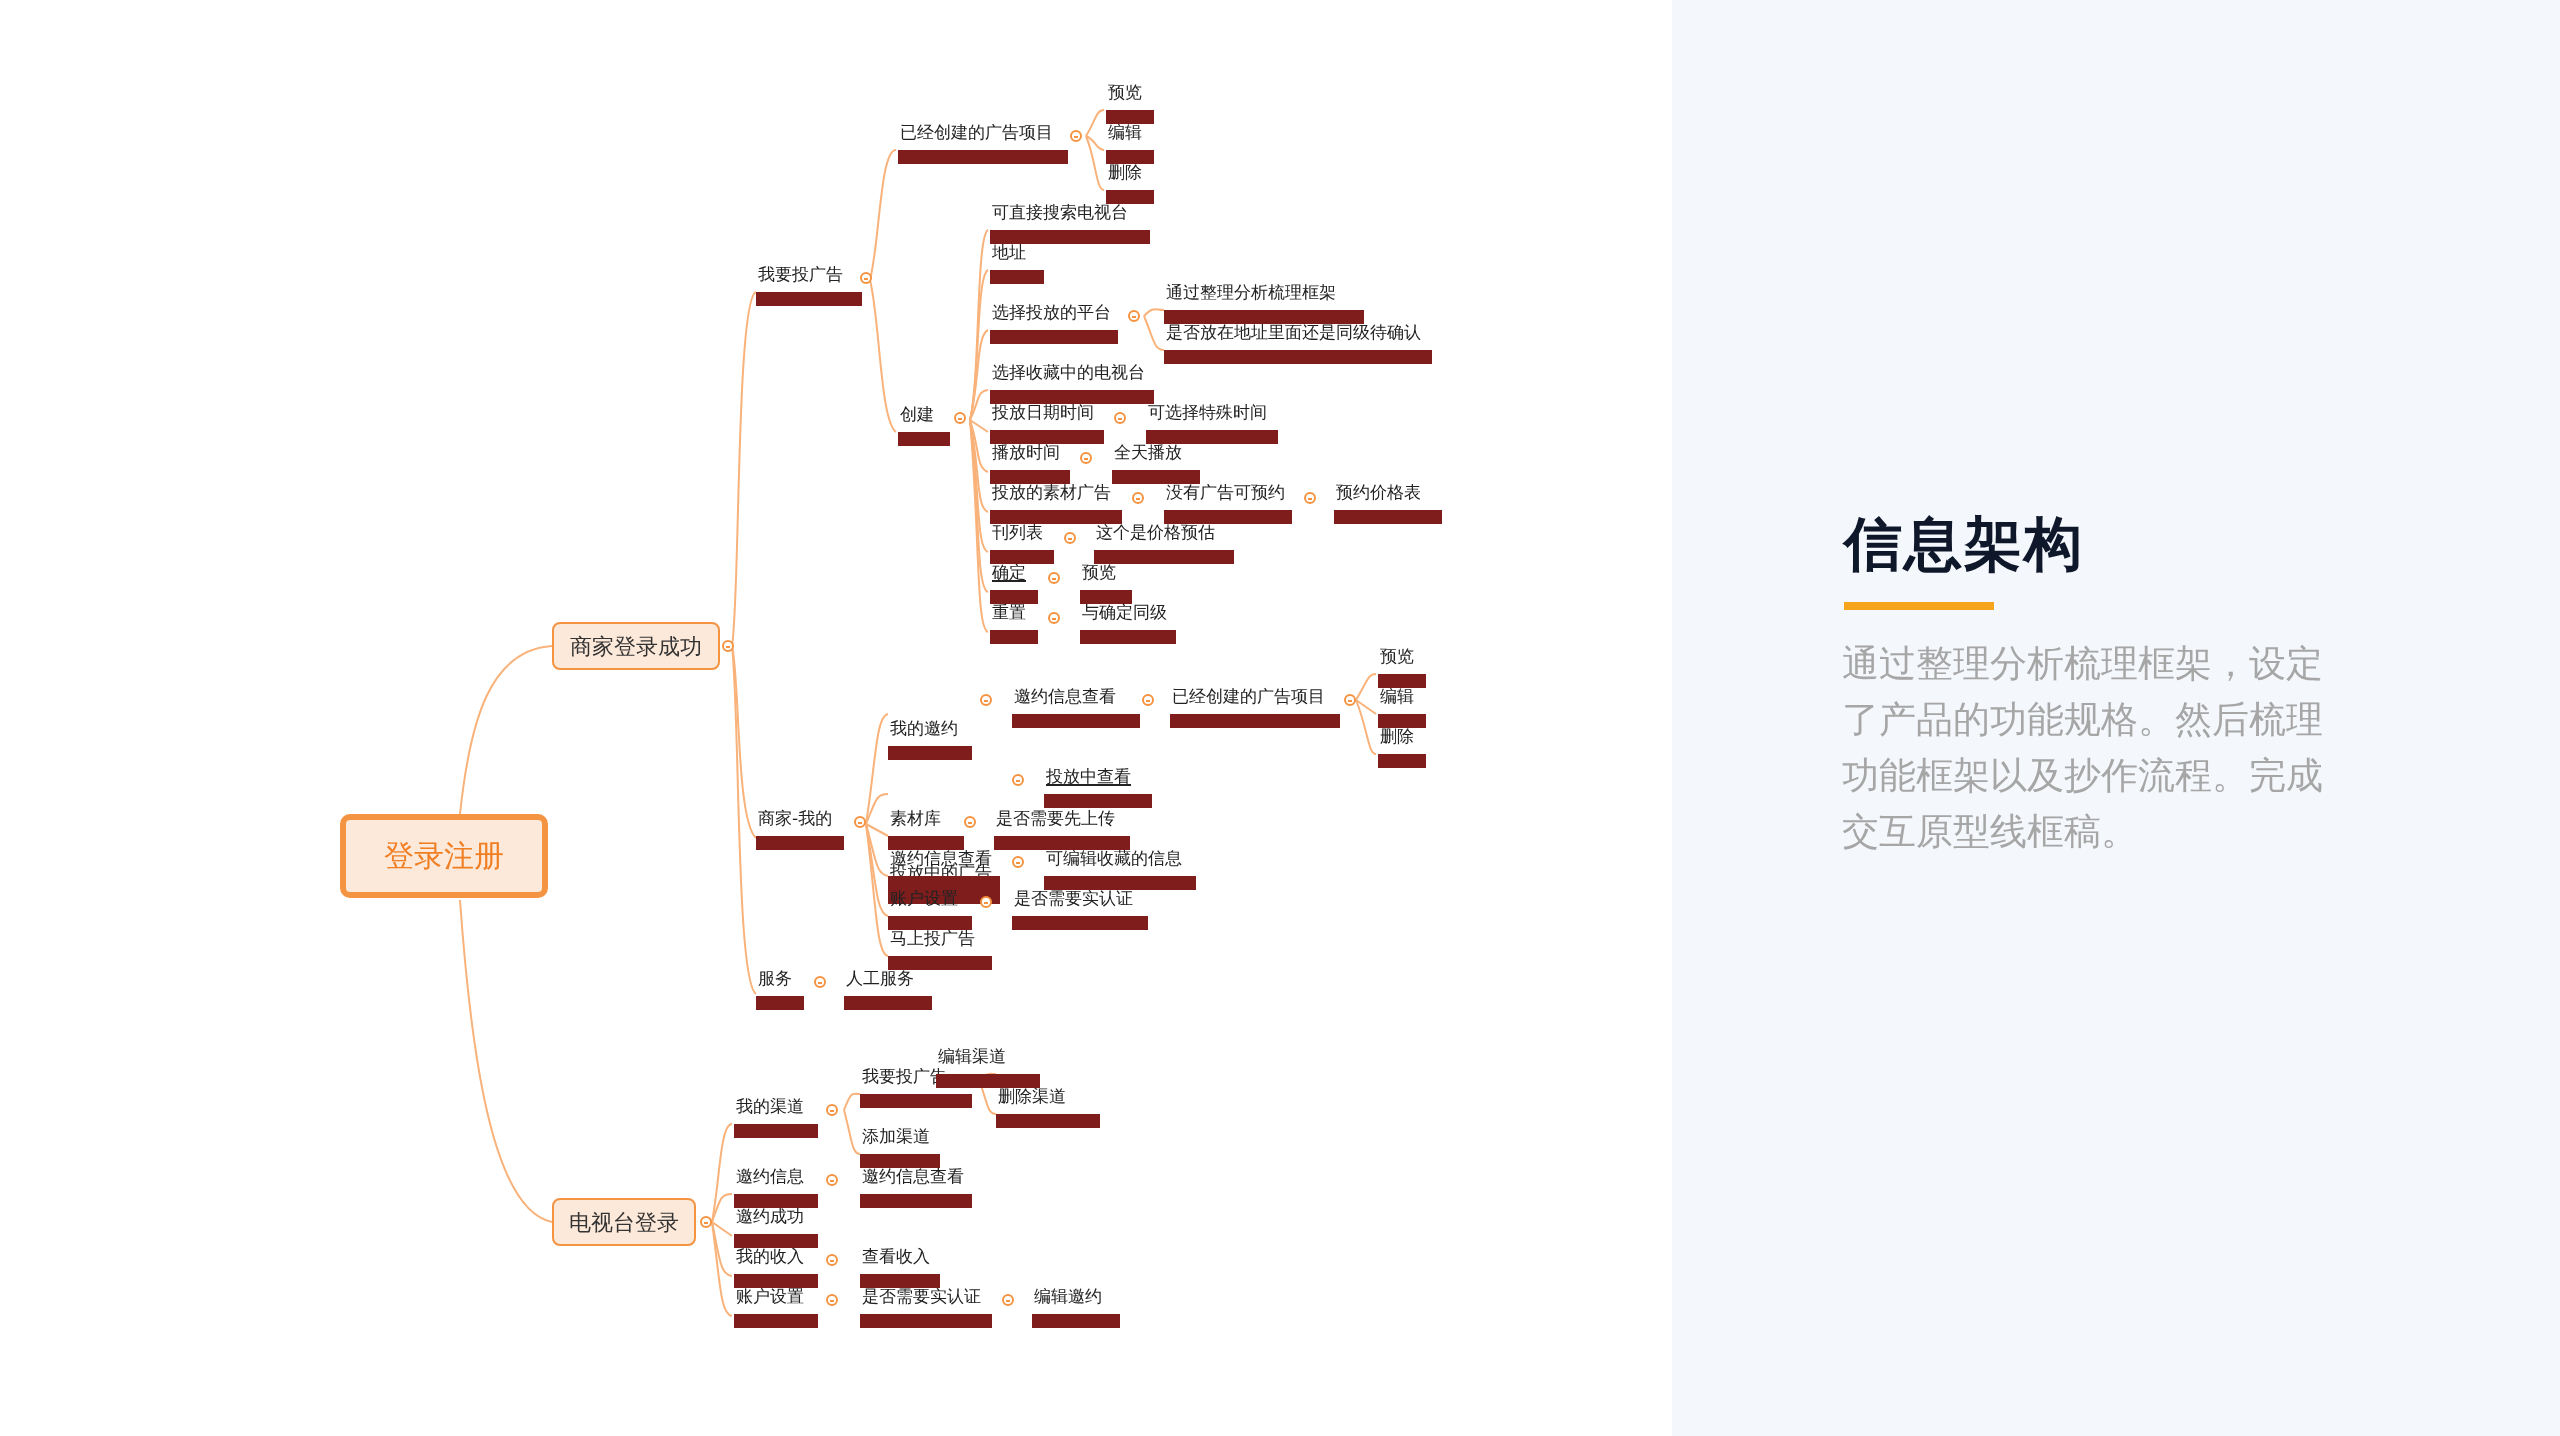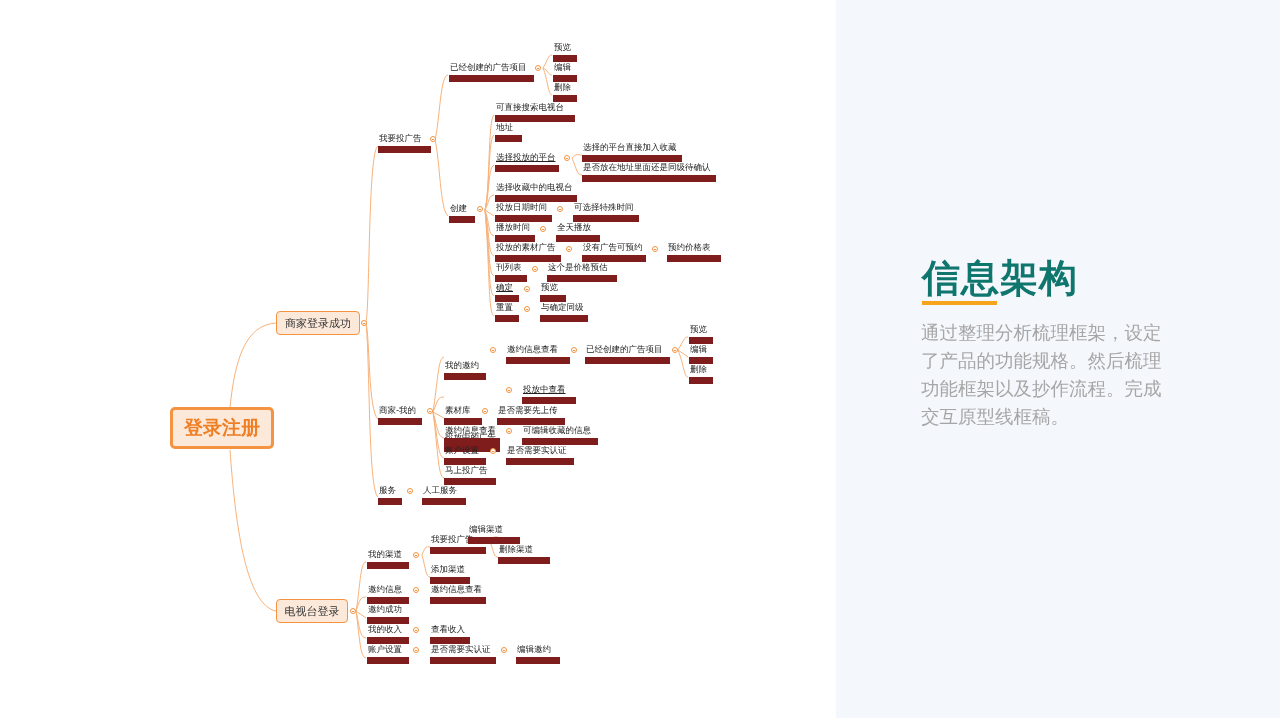--- a/index.html
+++ b/index.html
@@ -1,25 +1,25 @@
 <!DOCTYPE html>
 <html><head>
 <meta charset="utf-8">
 <style>
   html, body { margin:0; padding:0; }
   body { width:1280px; height:718px; position:relative; overflow:hidden; background:#ffffff; font-family:"DejaVu Sans","Liberation Sans",sans-serif; }
   #canvas { position:absolute; left:0; top:0; width:836px; height:718px; background:#ffffff; }
   #lines { position:absolute; left:0; top:0; width:836px; height:718px; }
   .panel { position:absolute; left:836px; top:0; width:444px; height:718px; background:#f4f7fc; }
   .node { position:absolute; font-size:8.5px; color:#222; white-space:nowrap; line-height:11px; padding:0 1px 2px 1px; border-bottom:7px solid #7f1d1d; box-sizing:content-box; }
-  .root { position:absolute; left:170px; top:407px; width:104px; height:42px; border:3px solid #f49341; border-radius:5px; background:#fde9da; color:#f07e22; font-size:19px; font-weight:bold; display:flex; align-items:center; justify-content:center; box-sizing:border-box; }
+  .root { position:absolute; left:170px; top:407px; width:104px; height:42px; border:3px solid #f49341; border-radius:5px; background:#fde9da; color:#f07e22; font-size:15px; font-weight:normal; display:flex; align-items:center; justify-content:center; box-sizing:border-box; }
   .main { position:absolute; height:24px; border:1.5px solid #f49341; border-radius:4px; background:#fde9da; color:#333; font-size:11px; display:flex; align-items:center; justify-content:center; box-sizing:border-box; }
   .toggle { position:absolute; width:6px; height:6px; border:1px solid #f49341; border-radius:50%; background:#fff; box-sizing:border-box; }
   .toggle::after { content:""; position:absolute; left:1px; top:2px; width:2px; height:1px; background:#f49341; }
-  .title { position:absolute; left:922px; top:253px; font-size:38px; font-weight:bold; color:#0f766e; letter-spacing:1px; }
+  .title { position:absolute; left:922px; top:253px; font-size:29px; font-weight:bold; color:#0f172a; letter-spacing:1px; }
   .accent { position:absolute; left:922px; top:301px; width:75px; height:4px; background:#f5a41c; }
   .desc { position:absolute; left:921px; top:319px; width:250px; font-size:18.5px; line-height:28px; color:#a6a6a6; }
 </style>
 </head>
 <body>
 
 <div id="canvas">
   <svg id="lines" viewBox="0 0 836 718" fill="none" stroke="#f8b27a" stroke-width="1">
 
     <path d="M230 407 C235 360, 245 325, 276 323"></path>
@@ -87,23 +87,23 @@
   <div class="node" style="left:553px;top:42px;width:22px;">预览</div>
   <div class="node" style="left:553px;top:62px;width:22px;">编辑</div>
   <div class="node" style="left:553px;top:82px;width:22px;">删除</div>
 
   <div class="node" style="left:449px;top:203px;width:24px;">创建</div>
   <div class="toggle" style="left:477px;top:206px;"></div>
 
   <div class="node" style="left:495px;top:102px;width:78px;">可直接搜索电视台</div>
   <div class="node" style="left:495px;top:122px;width:25px;">地址</div>
 
-  <div class="node" style="left:495px;top:152px;width:62px;text-decoration:underline;">选择投放的平台</div>
+  <div class="node" style="left:495px;top:152px;width:62px;">选择投放的平台</div>
   <div class="toggle" style="left:564px;top:155px;"></div>
-  <div class="node" style="left:582px;top:142px;width:98px;">选择的平台直接加入收藏</div>
+  <div class="node" style="left:582px;top:142px;width:98px;">通过整理分析梳理框架</div>
   <div class="node" style="left:582px;top:162px;width:132px;">是否放在地址里面还是同级待确认</div>
 
   <div class="node" style="left:495px;top:182px;width:80px;">选择收藏中的电视台</div>
 
   <div class="node" style="left:495px;top:202px;width:55px;">投放日期时间</div>
   <div class="toggle" style="left:557px;top:206px;"></div>
   <div class="node" style="left:573px;top:202px;width:64px;">可选择特殊时间</div>
 
   <div class="node" style="left:495px;top:222px;width:38px;">播放时间</div>
   <div class="toggle" style="left:540px;top:226px;"></div>

